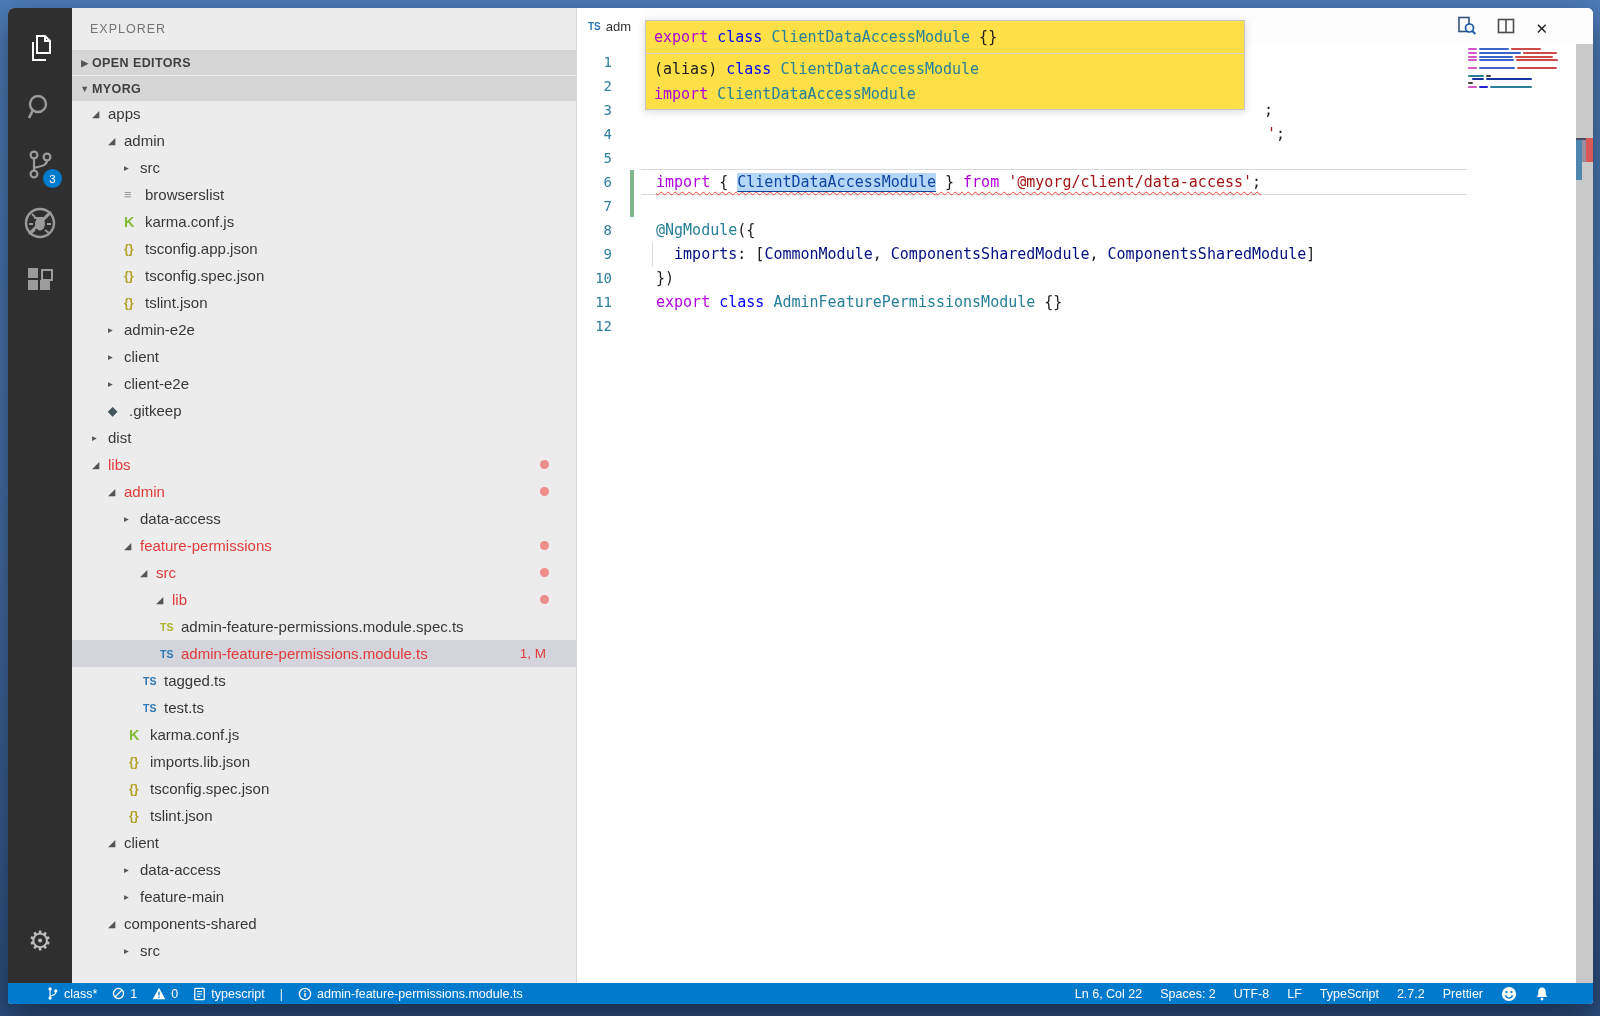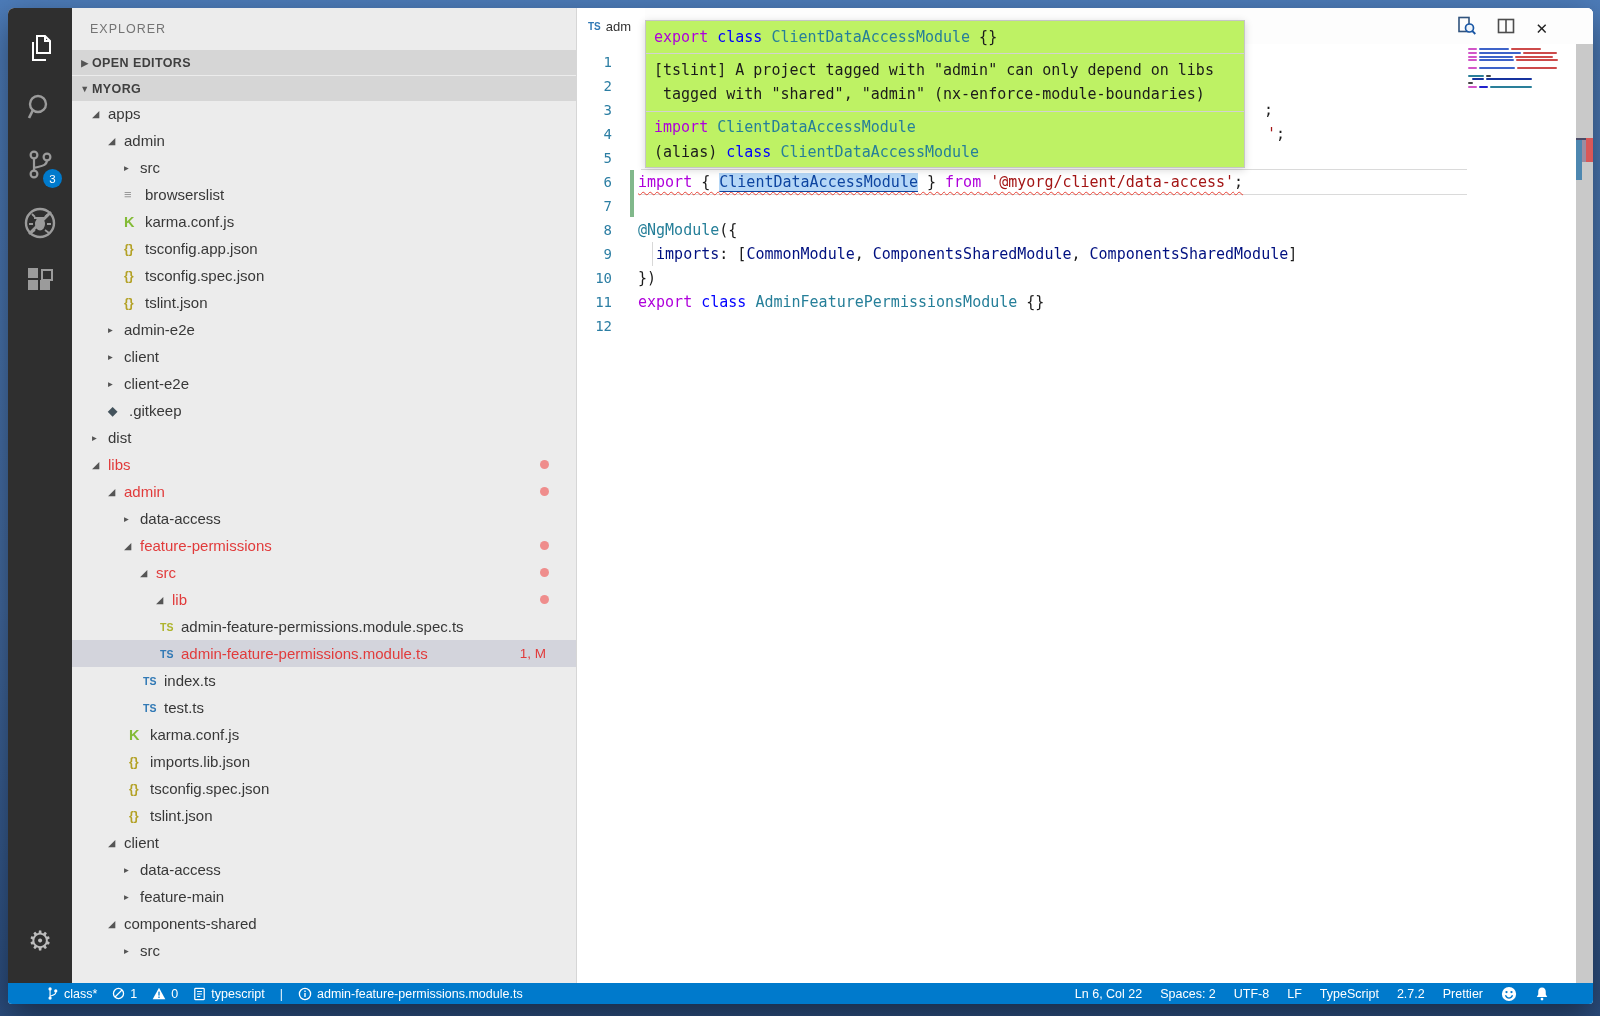--- a/index.html
+++ b/index.html
@@ -63,31 +63,31 @@
   .editor { flex:1; position:relative; background:#fff; min-width:0; }
   .edhead { position:absolute; left:0; top:0; right:0; height:36px; background:#fdfdfd; }
   .tab { position:absolute; left:0; top:0; width:68px; height:36px; background:#fff;
     display:flex; align-items:center; padding-left:11px; font-size:13px; color:#333; overflow:hidden; }
   .tab .tsic { color:#3179b5; font-weight:700; font-size:10px; margin-right:5px; }
   .edactions { position:absolute; right:45px; top:8px; display:flex; gap:20px; align-items:center; }
   .edactions .close { font-size:15px; color:#222; line-height:1; }
 
   .mono, .codeline, .gut { font-family:"DejaVu Sans Mono", monospace; }
   .gut { position:absolute; left:0; width:35px; text-align:right; font-size:14px; color:#2c7ea3; height:24px; line-height:24px; }
-  .codeline { position:absolute; left:61px; font-size:15px; height:24px; line-height:24px; white-space:pre; }
+  .codeline { position:absolute; left:79px; font-size:15px; height:24px; line-height:24px; white-space:pre; }
   .c-kw{color:#af00db} .c-kw2{color:#0000ff} .c-cls{color:#267f99}
   .c-str{color:#a31515} .c-var{color:#001080} .c-pln{color:#1b1b1b}
   .c-sym{color:#0e45a0;background:#b5d7f7;text-decoration:underline;}
   .squig { text-decoration:underline wavy #e84135 1px; text-underline-offset:4px; text-decoration-skip-ink:none; }
   .greenbar { position:absolute; left:53px; width:4px; background:#81b88b; }
   .curline { position:absolute; left:64px; width:826px; height:1px; background:#dadada; }
   .indent-guide { position:absolute; left:75px; width:1px; background:#d8d8d8; }
 
   
-  .hover { position:absolute; left:68px; top:12px; width:600px; background:#bef264;
+  .hover { position:absolute; left:68px; top:12px; width:600px; background:#fde047;
     border:1px solid #c6c6c6; box-shadow:0 2px 8px rgba(0,0,0,.16); z-index:6;
     font-family:"DejaVu Sans Mono", monospace; font-size:15px; color:#1b1b1b; }
   .hv-s1 { padding:4px 8px; line-height:24px; }
   .hv-s2 { border-top:1px solid #d2d2d2; padding:5px 8px; line-height:23.5px; white-space:pre-wrap; }
   .hv-s3 { border-top:1px solid #d2d2d2; padding:3px 8px; line-height:24.5px; }
 
   
   .minimap { position:absolute; left:891px; top:40px; width:90px; }
   .mrow { display:flex; gap:2px; height:2px; margin-bottom:1.8px; }
   .mseg { height:2px; border-radius:1px; }
@@ -280,21 +280,21 @@
             <span class="sp"></span>
           </div>
           <div class="trow sel" style="padding-left: 88px;">
             <span class="ficon ts-blue">TS</span>
             <span class="redtxt">admin-feature-permissions.module.ts</span>
             <span class="sp"></span>
             <span class="fbadge">1, M</span>
           </div>
           <div class="trow" style="padding-left: 71px;">
             <span class="ficon ts-blue">TS</span>
-            <span>index.ts</span>
+            <span>tagged.ts</span>
             <span class="sp"></span>
           </div>
           <div class="trow" style="padding-left: 71px;">
             <span class="ficon ts-blue">TS</span>
             <span>test.ts</span>
             <span class="sp"></span>
           </div>
           <div class="trow" style="padding-left: 57px;">
             <span class="ficon karma">K</span>
             <span>karma.conf.js</span>
@@ -387,24 +387,23 @@
       <div class="codeline" style="top:210px;"><span class="c-cls">@NgModule</span><span class="c-pln">({</span></div>
       <div class="codeline" style="top:234px;"><span class="c-pln">  </span><span class="c-var">imports</span><span class="c-pln">: [</span><span class="c-var">CommonModule</span><span class="c-pln">, </span><span class="c-var">ComponentsSharedModule</span><span class="c-pln">, </span><span class="c-var">ComponentsSharedModule</span><span class="c-pln">]</span></div>
       <div class="codeline" style="top:258px;"><span class="c-pln">})</span></div>
       <div class="codeline" style="top:282px;"><span class="c-kw">export</span><span class="c-pln"> </span><span class="c-kw2">class</span><span class="c-pln"> </span><span class="c-cls">AdminFeaturePermissionsModule</span><span class="c-pln"> {}</span></div>
 
       <div class="codeline" style="top:90px;left:687px;"><span class="c-pln">;</span></div>
       <div class="codeline" style="top:114px;left:690px;"><span class="c-str">'</span><span class="c-pln">;</span></div>
 
       <div class="hover">
         <div class="hv-s1"><span class="c-kw">export</span><span class="c-pln"> </span><span class="c-kw2">class</span><span class="c-pln"> </span><span class="c-cls">ClientDataAccessModule</span><span class="c-pln"> {}</span></div>
-        <div class="hv-s2"><span>[tslint] A project tagged with "admin" can only depend on libs</span><br><span> tagged with "shared", "admin" (nx-enforce-module-boundaries)</span></div>
         <div class="hv-s3">
+          <div><span class="c-pln">(alias) </span><span class="c-kw2">class</span><span class="c-pln"> </span><span class="c-cls">ClientDataAccessModule</span></div>
           <div><span class="c-kw">import</span><span class="c-pln"> </span><span class="c-cls">ClientDataAccessModule</span></div>
-          <div><span class="c-pln">(alias) </span><span class="c-kw2">class</span><span class="c-pln"> </span><span class="c-cls">ClientDataAccessModule</span></div>
         </div>
       </div>
 
       <div class="minimap" id="minimap">
           <div class="mrow" style="margin-left: 0px;">
             <span class="mseg" style="background: rgb(210, 85, 200); width: 9px;"></span>
             <span class="mseg" style="background: rgb(62, 99, 201); width: 30px;"></span>
             <span class="mseg" style="background: rgb(205, 74, 74); width: 30px;"></span>
           </div>
           <div class="mrow" style="margin-left: 0px;">

